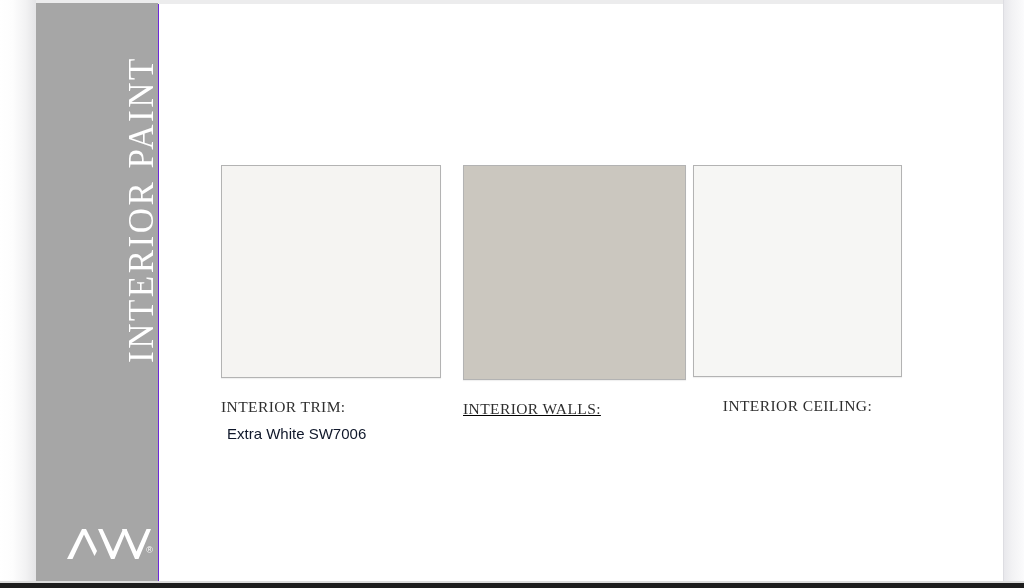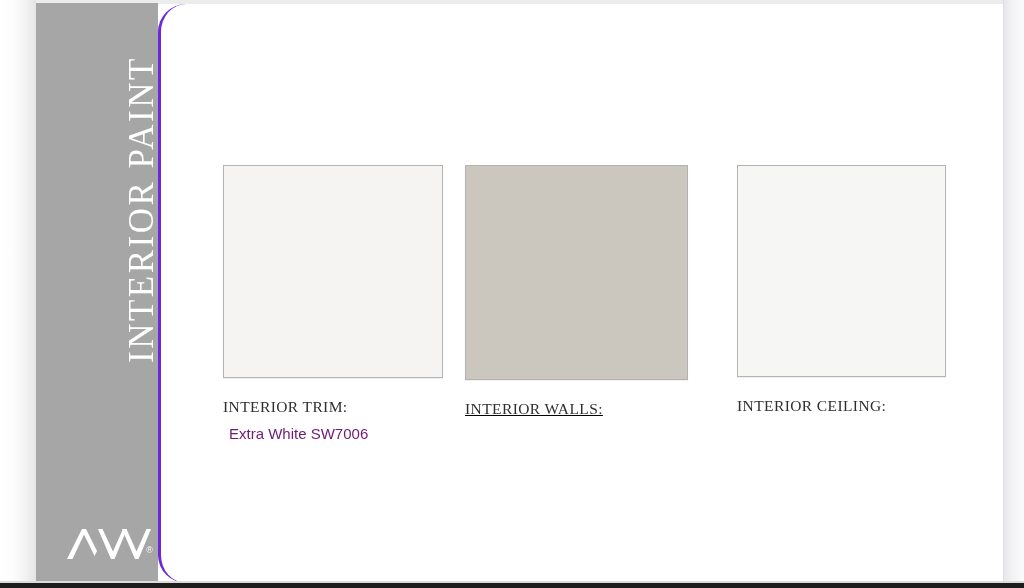--- a/index.html
+++ b/index.html
@@ -107,38 +107,37 @@
     color: #ffffff;
     font-family: "Liberation Sans", sans-serif;
   }
 
   
   .content {
     position: absolute;
     left: 158px; top: 4px;
     width: 845px; height: 579px;
     background: #ffffff;
-    border-left: 3px solid #6d28d9;
+    border-left: 1px solid #6d28d9;
     box-sizing: border-box;
-    border-radius: 28px;
   }
 
   .swatch-row {
     position: absolute;
     left: 0; top: 0;
     width: 845px; height: 579px;
   }
 
   .swatch-card {
     position: absolute;
     top: 161px;
   }
   .swatch-card.c0 { left: 62px; }
   .swatch-card.c1 { left: 304px; text-decoration: underline; }
-  .swatch-card.c2 { left: 576px; }
+  .swatch-card.c2 { left: 534px; text-align: center; }
 
   .swatch-chip {
     width: 220px;
     height: 213px;
     border: 1px solid #b3b3b3;
     box-sizing: border-box;
     box-shadow: 0 1px 1px rgba(0,0,0,0.06);
   }
   .swatch-card.c1 .swatch-chip { width: 223px; height: 215px; }
   .swatch-card.c2 .swatch-chip { width: 209px; height: 212px; }
@@ -149,21 +148,21 @@
     font-size: 15.5px;
     letter-spacing: 0.4px;
     color: #2e2e2e;
     white-space: nowrap;
   }
   .swatch-name {
     margin-top: 9px;
     margin-left: 6px;
     font-family: "Liberation Sans", sans-serif;
     font-size: 15px;
-    color: #701a75;
+    color: #0f172a;
     white-space: nowrap;
   }
   .swatch-card.c1 .swatch-name,
   .swatch-card.c2 .swatch-name { margin-left: 0px; }
 </style>
 </head>
 <body>
 
 <div id="screen">
 

